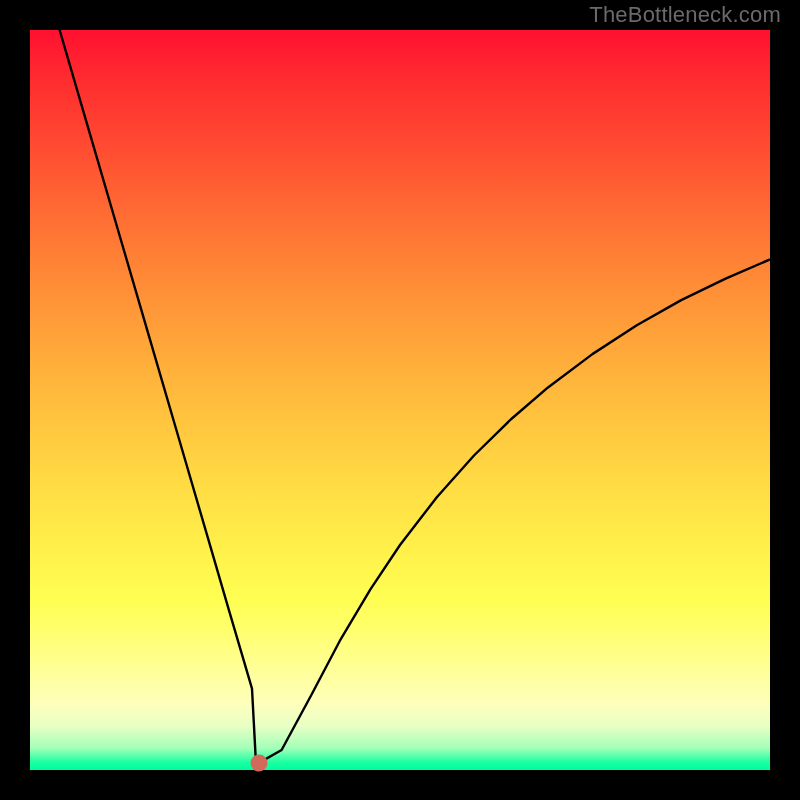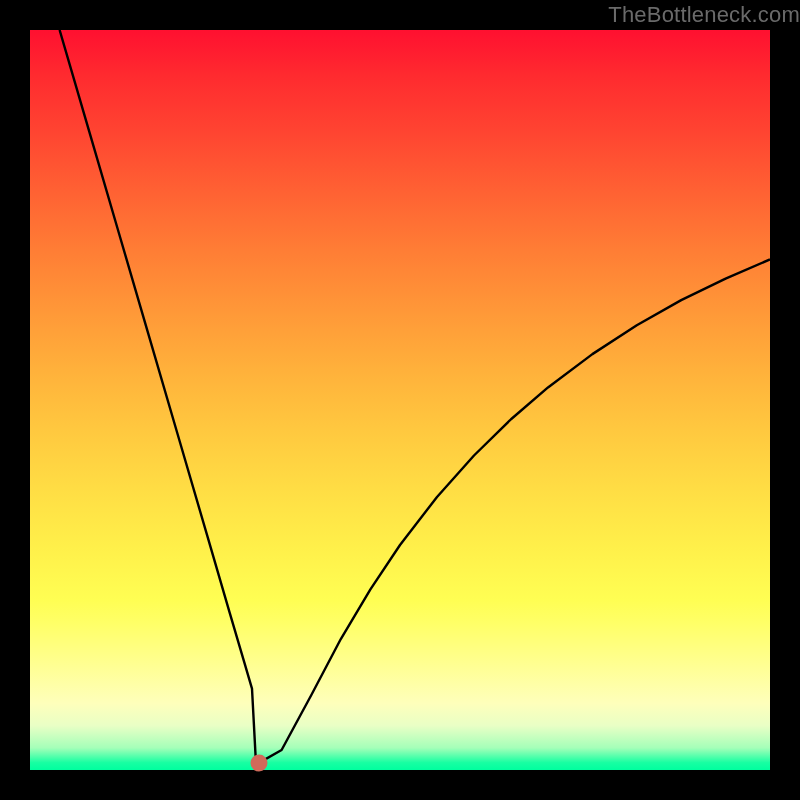--- a/index.html
+++ b/index.html
@@ -13,21 +13,21 @@
   }
   .frame {
     position: relative;
     width: 800px;
     height: 800px;
     background: #000;
   }
   .watermark {
     position: absolute;
     top: 2px;
-    right: 0;
+    right: 19px;
     color: #6a6a6a;
     font-size: 22px;
     font-weight: 500;
     letter-spacing: 0.2px;
     z-index: 5;
     user-select: none;
   }
   .plot {
     position: absolute;
     left: 30px;

